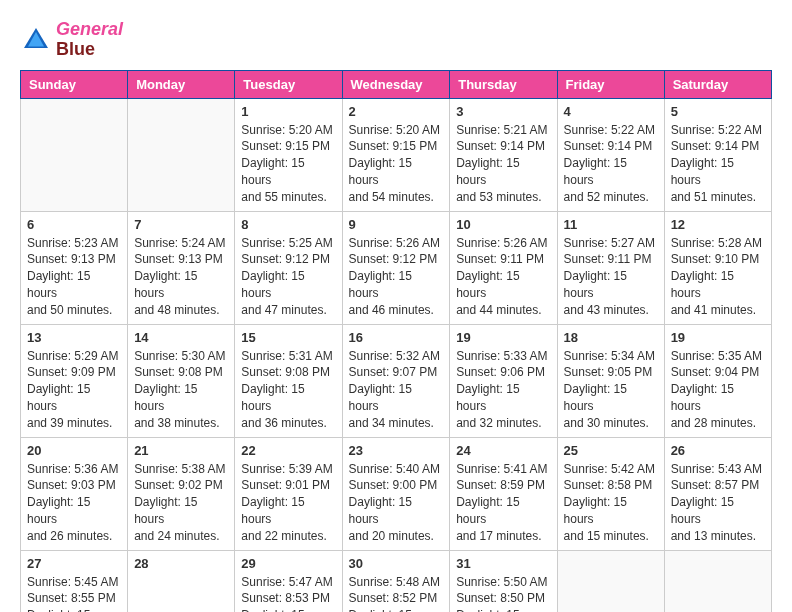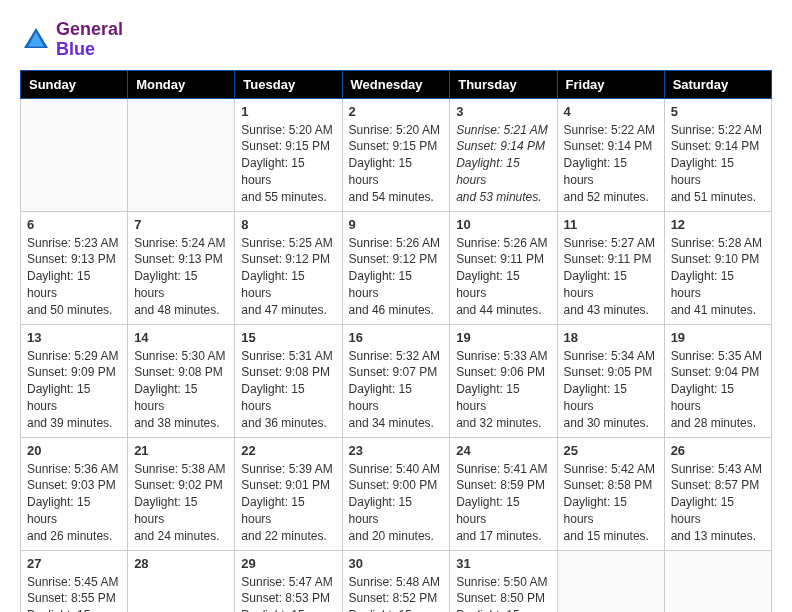--- a/index.html
+++ b/index.html
@@ -21,21 +21,22 @@
       align-items: center;
       gap: 4px;
     }
     .logo-text {
       font-size: 18px;
       font-weight: bold;
       color: #333;
       line-height: 1.1;
     }
     .logo-text span {
-      color: #701a75;
+      color: #ec4899;
+      font-style: italic;
     }
     .logo-icon {
       width: 32px;
       height: 32px;
     }
     .title-block {
       text-align: right;
     }
     .month-title {
       font-size: 36px;
@@ -45,21 +46,21 @@
     .subtitle {
       font-size: 16px;
       color: #555;
     }
     .calendar {
       width: 100%;
       border-collapse: collapse;
       border: 1px solid #ccc;
     }
     .calendar th {
-      background-color: #000000;
+      background-color: #ec4899;
       color: #fff;
       text-align: left;
       padding: 6px 8px;
       font-size: 13px;
       border: 1px solid #1050a0;
     }
     .calendar td {
       vertical-align: top;
       border: 1px solid #ccc;
       padding: 5px 6px;
@@ -88,21 +89,21 @@
 <body>
 
 <div class="header">
   <div class="logo">
     <svg class="logo-icon" viewBox="0 0 40 40">
       <polygon points="20,5 35,30 5,30" fill="#1565c0"></polygon>
       <polygon points="20,10 30,28 10,28" fill="#42a5f5"></polygon>
     </svg>
     <div class="logo-text">
       <div><span>General</span></div>
-      <div style="color:#6d28d9">Blue</div>
+      <div style="color:#7f1d1d">Blue</div>
     </div>
   </div>
   <div class="title-block">
     <div class="month-title"></div>
     <div class="subtitle"></div>
   </div>
 </div>
 
 <table class="calendar">
   <thead>
@@ -129,21 +130,21 @@
         </td>
         <td>
           <span class="day-num">2</span>
           <div class="day-info" style="white-space: pre-line;">Sunrise: 5:20 AM
 Sunset: 9:15 PM
 Daylight: 15 hours
 and 54 minutes.</div>
         </td>
         <td>
           <span class="day-num">3</span>
-          <div class="day-info" style="white-space: pre-line; font-style: italic;">Sunrise: 5:21 AM
+          <div class="day-info" style="white-space: pre-line;">Sunrise: 5:21 AM
 Sunset: 9:14 PM
 Daylight: 15 hours
 and 53 minutes.</div>
         </td>
         <td>
           <span class="day-num">4</span>
           <div class="day-info" style="white-space: pre-line;">Sunrise: 5:22 AM
 Sunset: 9:14 PM
 Daylight: 15 hours
 and 52 minutes.</div>

